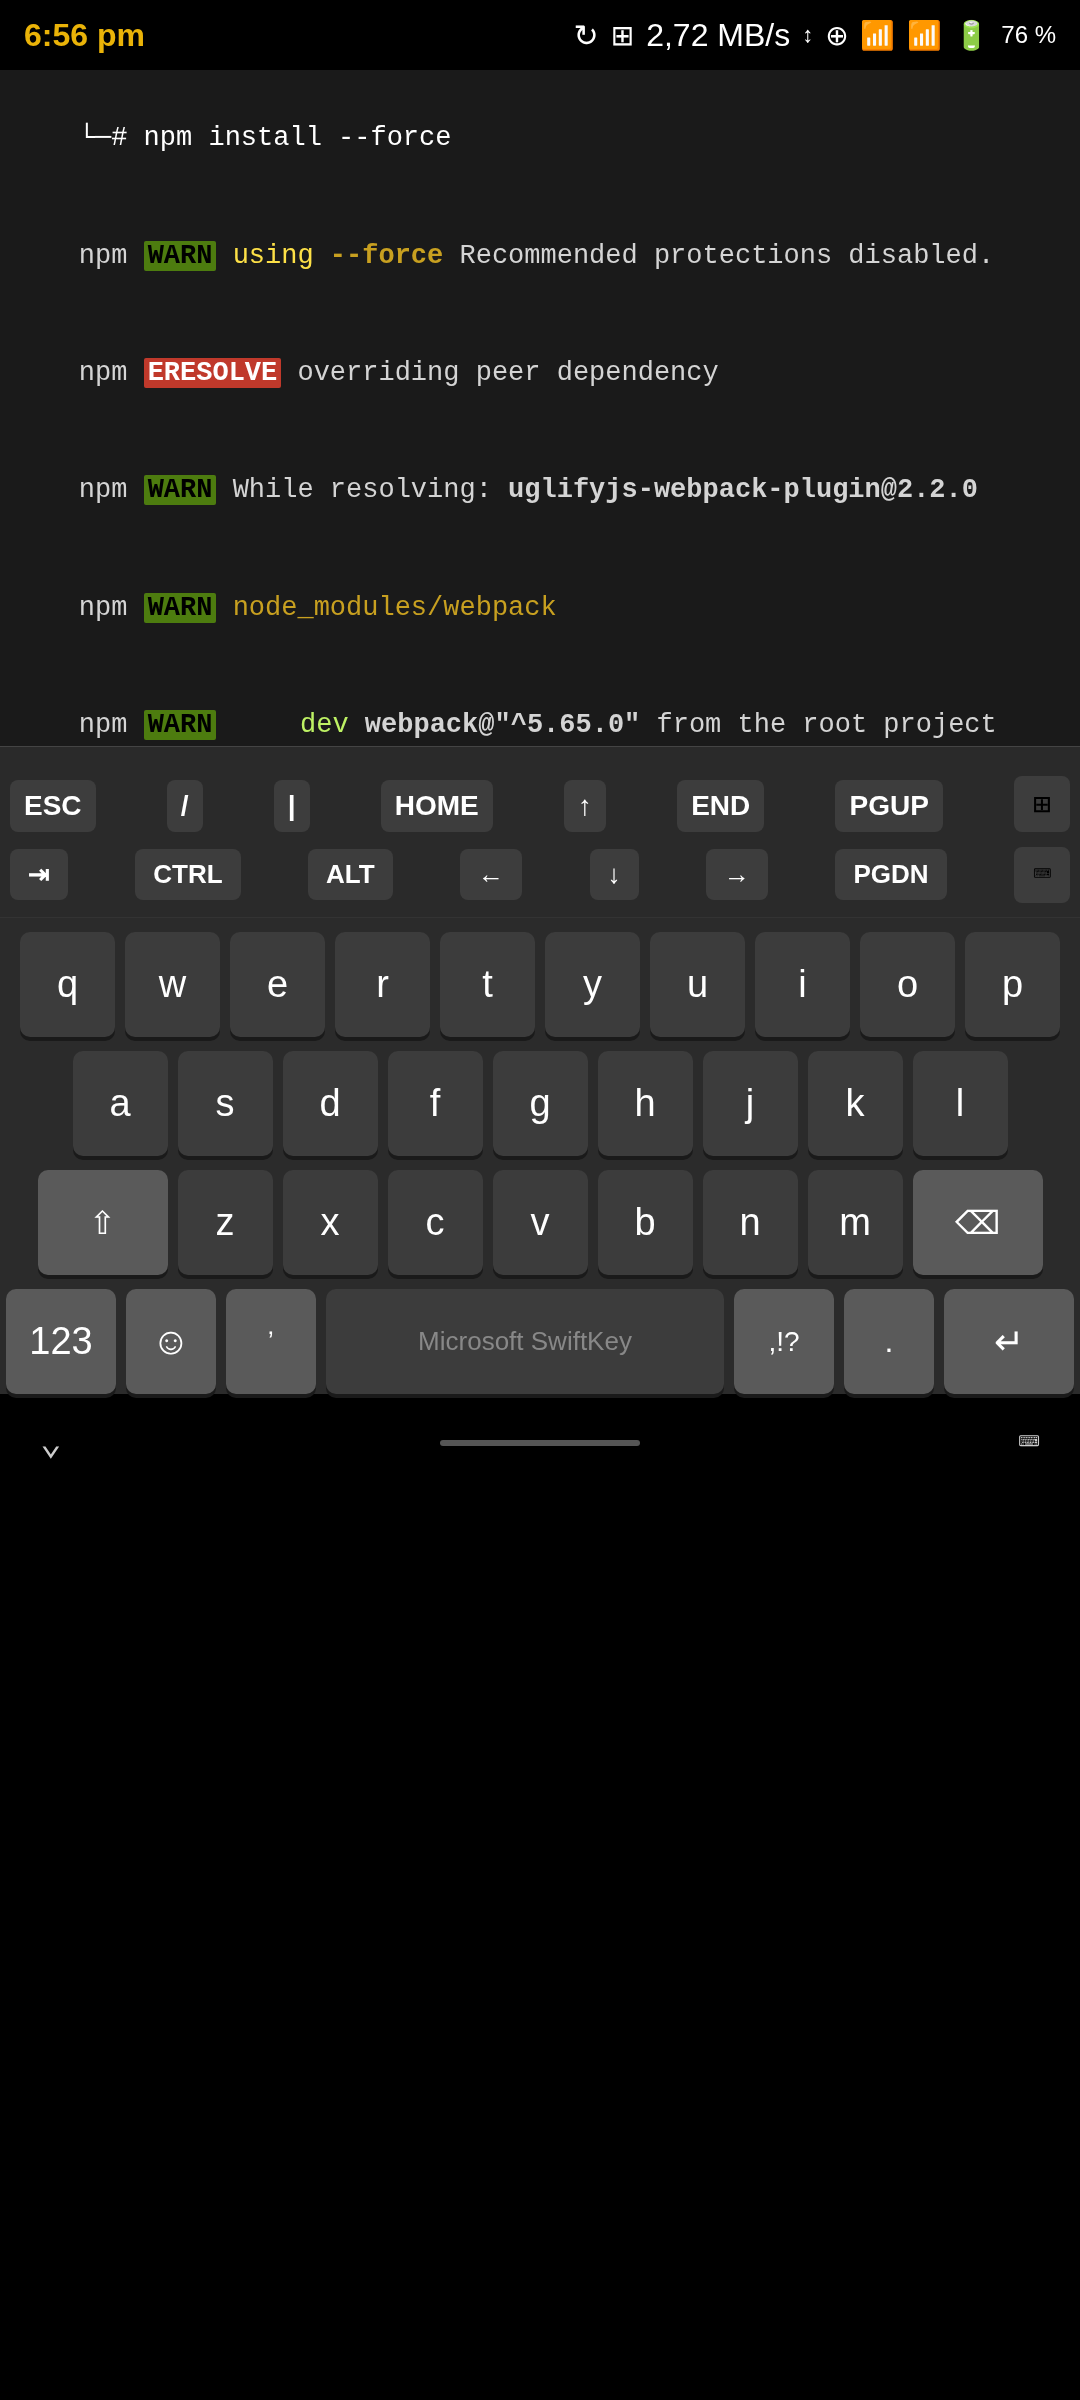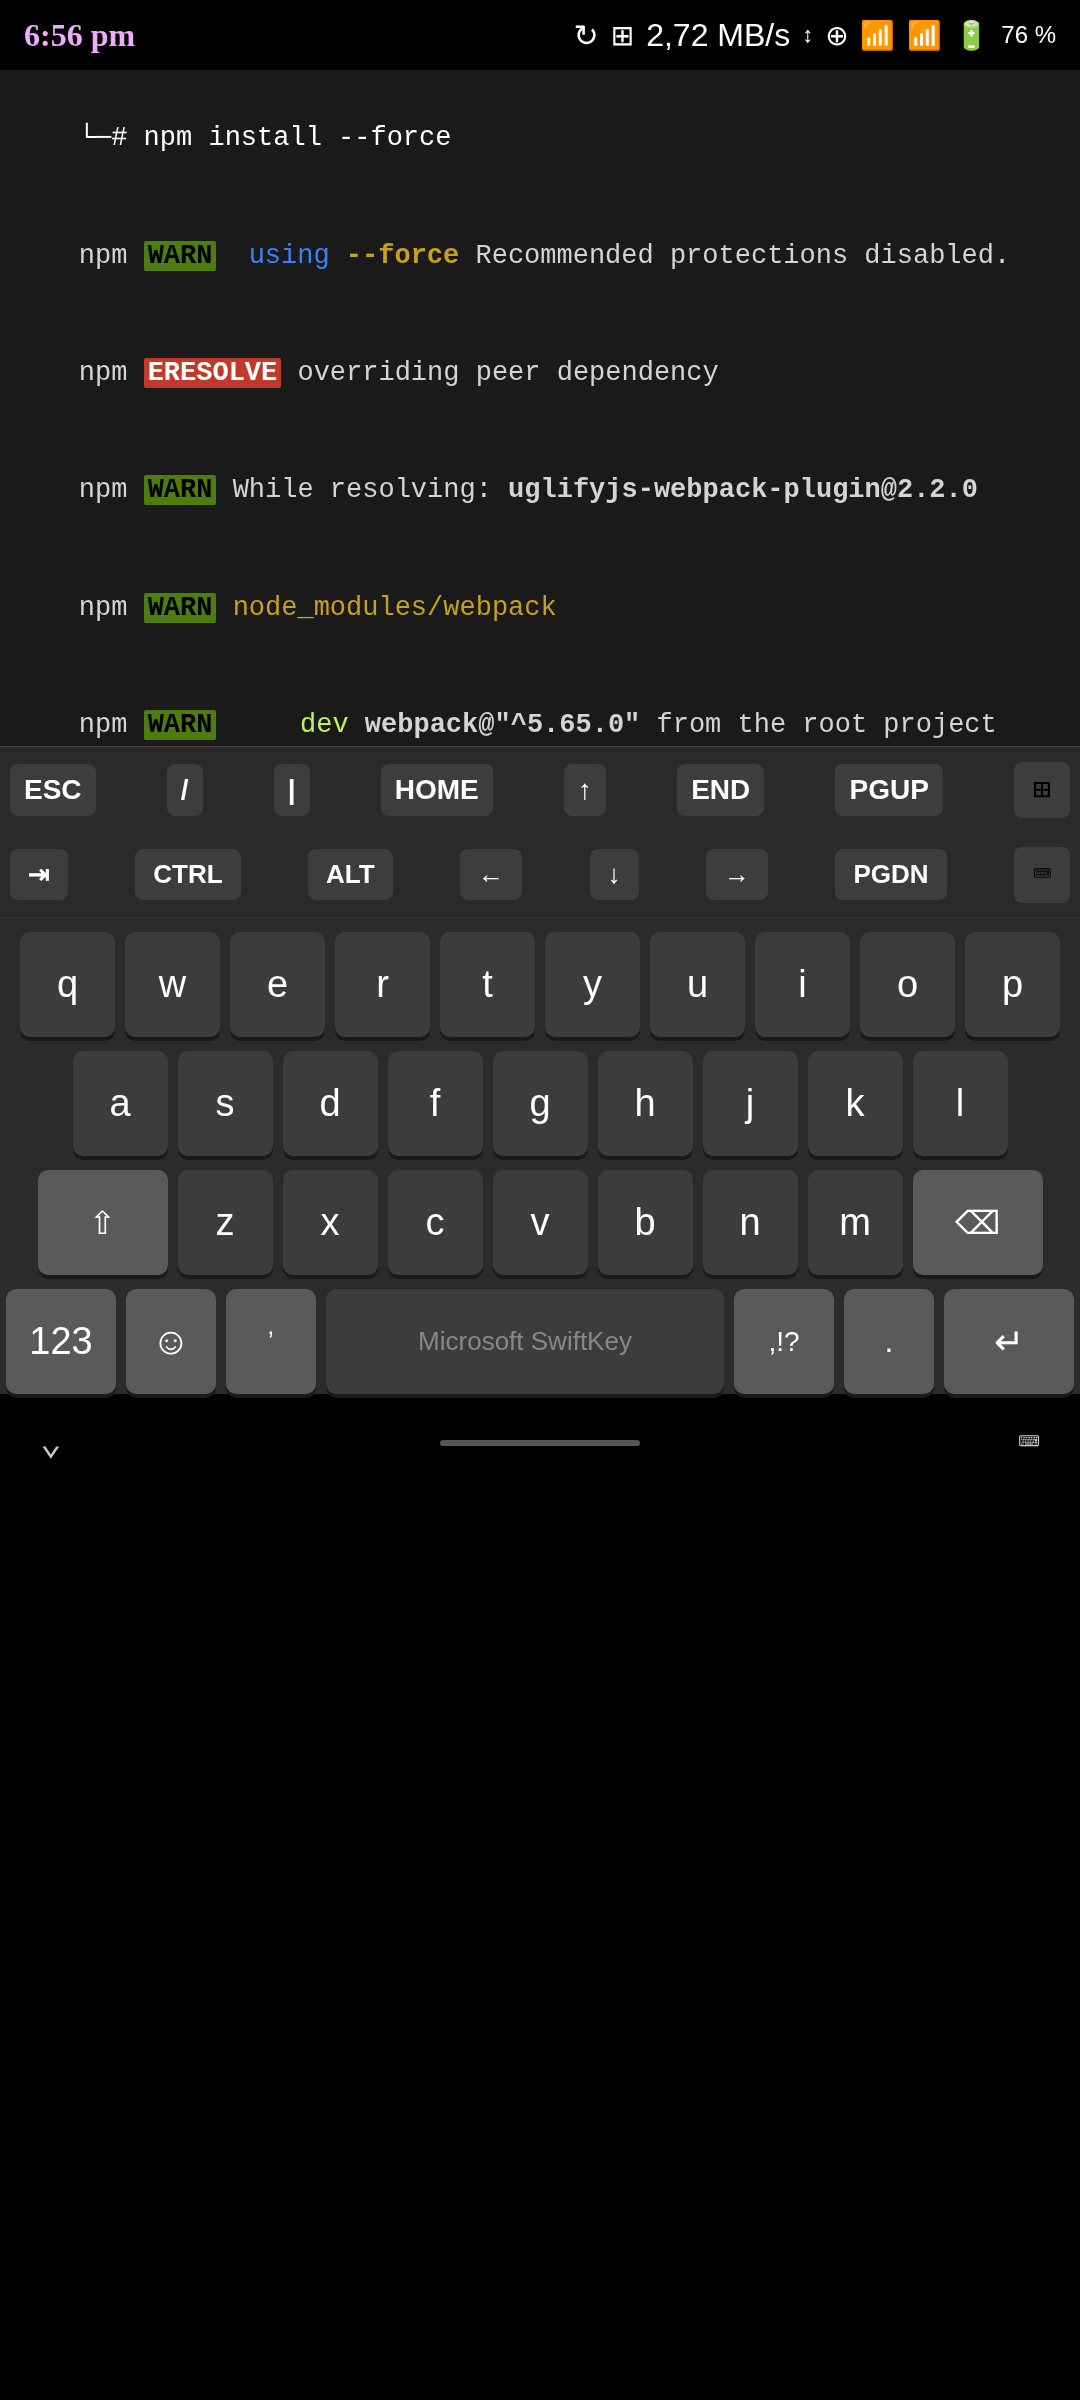--- a/index.html
+++ b/index.html
@@ -15,24 +15,24 @@
     
     #status-bar {
       display: flex;
       justify-content: space-between;
       align-items: center;
       background: #000;
       padding: 8px 24px;
       height: 70px;
     }
     .status-time {
-      color: #f0abfc;
+      color: #eab308;
       font-size: 32px;
       font-weight: bold;
-      font-family: Liberation Serif, serif;
+      font-family: Liberation Sans, sans-serif;
     }
     .status-icons {
       display: flex;
       align-items: center;
       gap: 12px;
       color: #fff;
       font-size: 26px;
       font-family: sans-serif;
     }
 
@@ -60,21 +60,21 @@
       padding: 0 4px;
       border-radius: 2px;
     }
     .terminal-line { white-space: pre-wrap; word-break: break-all; }
     .prompt { color: #d4d4d4; }
 
     
     #special-row {
       background: #2a2a2a;
       display: flex;
-      align-items: center;
+      align-items: flex-end;
       justify-content: space-between;
       padding: 0 10px;
       height: 86px;
       border-top: 1px solid #444;
     }
     .special-key {
       color: #fff;
       font-family: sans-serif;
       font-size: 28px;
       font-weight: bold;
@@ -253,21 +253,21 @@
     <span style="font-size:28px;">🔋</span>
     <span style="font-size:24px;">76 %</span>
   </div>
 </div>
 
 <div id="terminal">
   <div class="terminal-line prompt">
     <span style="color:#fff;">└─# npm install --force</span>
   </div>
   <div class="terminal-line">
-    <span style="color:#d4d4d4;">npm </span><span class="warn-badge">WARN</span><span style="color:#3b82f6;padding-left:16px;"> using </span><span style="color:#c8a020;font-weight:bold;text-align:right;">--force</span><span style="color:#d4d4d4;"> Recommended protections disabled.</span>
+    <span style="color:#d4d4d4;">npm </span><span class="warn-badge">WARN</span><span style="color:#fde047;"> using </span><span style="color:#c8a020;font-weight:bold;text-align:right;">--force</span><span style="color:#d4d4d4;"> Recommended protections disabled.</span>
   </div>
   <div class="terminal-line">
     <span style="color:#d4d4d4;">npm </span><span class="eresolve-badge">ERESOLVE</span><span style="color:#d4d4d4;"> overriding peer dependency</span>
   </div>
   <div class="terminal-line">
     <span style="color:#d4d4d4;">npm </span><span class="warn-badge">WARN</span><span style="color:#d4d4d4;"> While resolving: </span><span style="color:#d4d4d4;font-weight:bold;">uglifyjs-webpack-plugin@2.2.0</span>
   </div>
   <div class="terminal-line">
     <span style="color:#d4d4d4;">npm </span><span class="warn-badge">WARN</span><span style="color:#c8a020;"> node_modules/webpack</span>
   </div>

